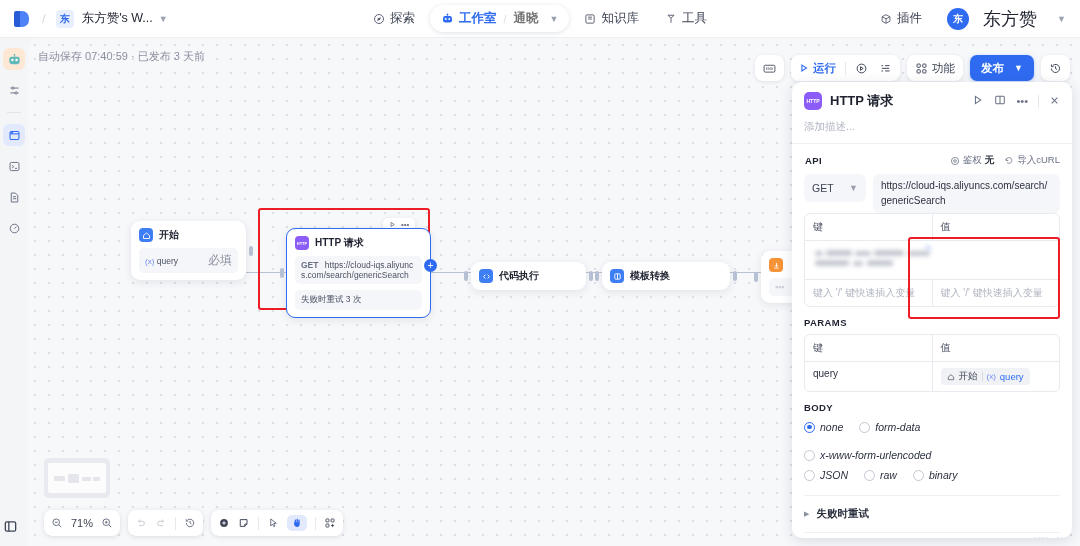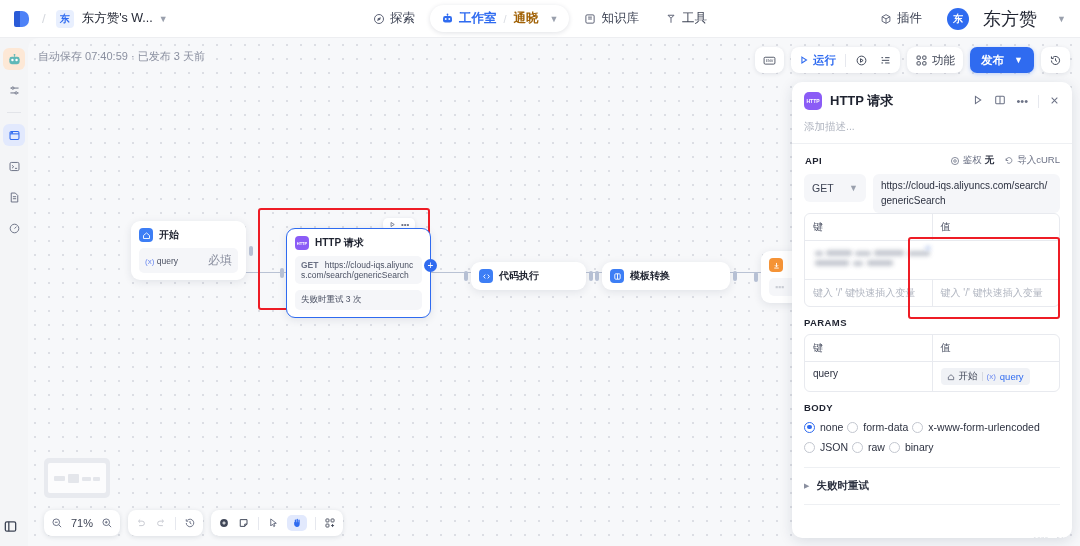--- a/index.html
+++ b/index.html
@@ -33,21 +33,21 @@
     display: flex; align-items: center; gap: 4px;
   }
   .nav-item {
     display: flex; align-items: center; gap: 5px; padding: 5px 11px;
     font-size: 12.5px; color: #3d4354; border-radius: 16px; cursor: pointer; white-space: nowrap;
   }
   .nav-item.active-pill {
     background: #ffffff; box-shadow: 0 1px 5px rgba(20,30,60,.13);
     color: #2f6bf0; font-weight: 700;
   }
-  .nav-item.active-pill .sub { color:#a16207; font-weight:700; }
+  .nav-item.active-pill .sub { color:#737373; font-weight:700; }
   .nav-sep { color: #d9dce2; font-weight: 400; margin: 0 2px; font-size: 11px;}
   .ico { display:inline-flex; align-items:center; justify-content:center; }
   .ico svg { display:block; }
 
   .nav-right { position:absolute; right: 14px; display:flex; align-items:center; gap: 14px; }
   .avatar {
     width: 22px; height: 22px; border-radius: 50%; background:#2f6bf0; color:#fff;
     font-size: 10px; display:flex; align-items:center; justify-content:center; font-weight:700;
   }
   .user-name { font-size: 18px; color:#1f2330; }
@@ -68,21 +68,21 @@
     position:absolute; top: 38px; left: 28px; width: 1052px; height: 508px;
     background-color:#f7f8fa;
     background-image: radial-gradient(#dcdee4 1px, transparent 1px);
     background-size: 14px 14px;
     border-top-left-radius: 10px;
     overflow: hidden;
   }
   .autosave { position:absolute; left: 10px; top: 11px; font-size: 11px; color:#8b90a0; }
 
   
-  .c-toolbar { position:absolute; right: 10px; top: 9px; display:flex; align-items:center; gap:7px; }
+  .c-toolbar { position:absolute; right: 10px; top: 17px; display:flex; align-items:center; gap:7px; }
   .tb-group {
     background:#fff; border-radius: 8px; box-shadow: 0 1px 4px rgba(20,30,60,.10);
     display:flex; align-items:center; height: 26px; padding: 0 6px; gap: 7px;
   }
   .tb-btn { display:flex; align-items:center; gap:4px; font-size:11.5px; color:#3d4354; cursor:pointer; padding: 0 2px;}
   .tb-run { color:#2f6bf0; font-weight:700; }
   .tb-div { width:1px; height:13px; background:#e6e8ee; }
   .btn-publish {
     background:#2f6bf0; color:#fff; font-size:11.5px; font-weight:700; border-radius:7px;
     height:26px; padding: 0 11px; display:flex; align-items:center; gap:4px; cursor:pointer;
@@ -177,21 +177,21 @@
   .blurval { height:26px; position:relative; }
   .blur-l {
     position:absolute; background:#b9bdc7; border-radius:2px; filter: blur(2.2px); opacity:.85;
   }
   .chip {
     display:inline-flex; align-items:center; gap:4px; background:#f0f2f6; border-radius:4px;
     padding: 2px 6px; font-size:9.5px; color:#3d4354;
   }
   .chip .vdiv { width:1px;height:9px;background:#d6d9e0; }
   .chip .qv { color:#2f6bf0; }
-  .radios { display:flex; align-items:center; gap: 4px; margin-top:8px; flex-wrap:wrap; }
+  .radios { display:flex; align-items:center; gap: 16px; margin-top:8px; flex-wrap:wrap;font-style:italic; }
   .radio { display:flex; align-items:center; gap:5px; font-size:10.5px; color:#2c3140; cursor:pointer; }
   .rd { width:11px;height:11px;border-radius:50%;border:1.2px solid #c3c7d0; position:relative; }
   .rd.sel { border-color:#2f6bf0; }
   .rd.sel::after { content:''; position:absolute; left:2.3px; top:2.3px; width:4.4px;height:4.4px;border-radius:50%;background:#2f6bf0; }
   .collapse-row {
     display:flex; align-items:center; gap:7px; font-size:10.5px; font-weight:700; color:#2c3140;
     padding: 11px 0; cursor:pointer;
   }
   .tri { font-size:7px; color:#8b90a0; }
   .wm { position:absolute; right:4px; bottom:2px; font-size:6px; color:#d8dbe1; letter-spacing:.5px; }

